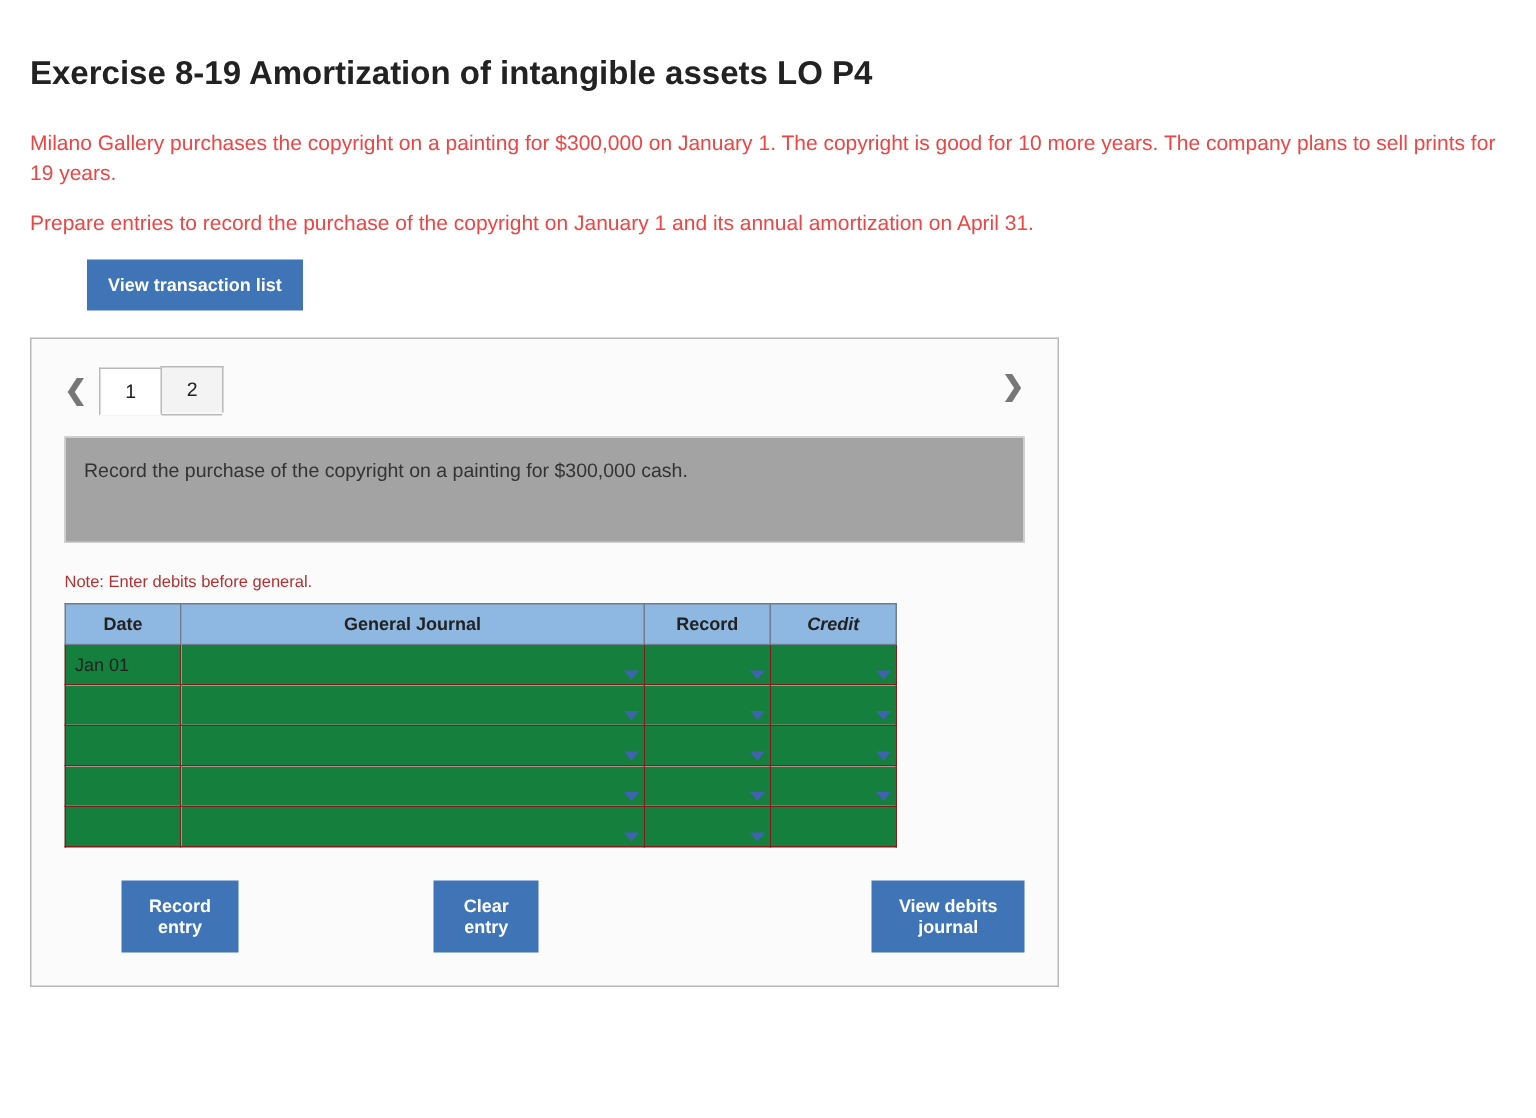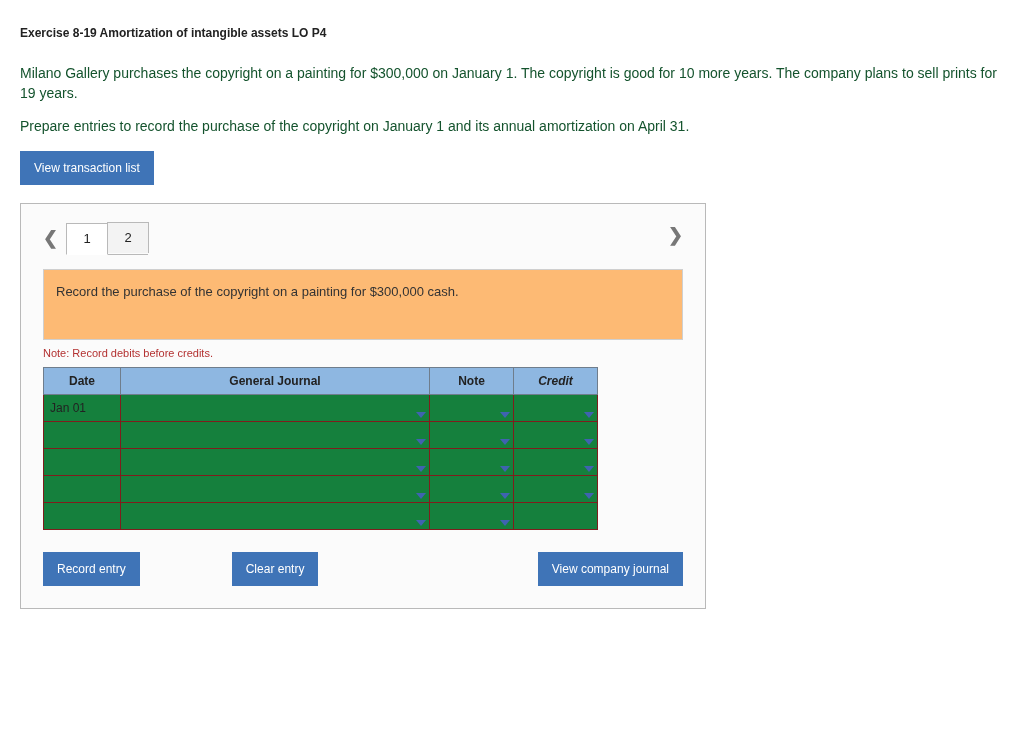--- a/index.html
+++ b/index.html
@@ -5,39 +5,40 @@
   body {
     font-family: Arial, Helvetica, sans-serif;
     background: #ffffff;
     margin: 0;
     padding: 20px;
     color: #222;
     width: 1024px;
     box-sizing: border-box;
   }
   h1.title {
-    font-size: 12px;
-    font-weight: bold;
-    margin: 6px 0 24px 0;
+    font-size: 22px;
+    font-weight: bold;
+    margin: 16px 0 24px 0;
   }
   p.problem {
     font-size: 14px;
     line-height: 1.4;
     margin: 0 0 14px 0;
-    color: #14532d;
+    color: #ef4444;
   }
   .btn {
     display: inline-block;
     background: #3f74b7;
     color: #fff;
     border: none;
     font-size: 12px;
     padding: 10px 14px;
-    font-weight: normal;
+    font-weight: bold;
     cursor: pointer;
+    margin-left: 38px;
   }
   .worksheet-box {
     border: 1px solid #b9b9b9;
     background: #fbfbfb;
     margin-top: 18px;
     padding: 18px 22px 22px 22px;
     width: 640px;
   }
   .ws-title {
     font-size: 17px;
@@ -80,25 +81,25 @@
     margin-right: -1px;
   }
   .tab.active {
     background: #ffffff;
     border-bottom: 1px solid #ffffff;
     position: relative;
     top: 1px;
   }
   .prompt-box {
     border: 1px solid #cfcfcf;
-    background: #fdba74;
+    background: #a3a3a3;
     padding: 14px 12px 40px 12px;
     font-size: 13px;
     color: #333;
-    margin-bottom: 7px;
+    margin-bottom: 20px;
   }
   .note {
     color: #b33131;
     font-size: 11px;
     margin-bottom: 8px;
   }
   table.journal {
     border-collapse: collapse;
     font-size: 12px;
   }
@@ -158,28 +159,28 @@
       <div class="tabs">
         <div class="tab active">1</div>
         <div class="tab">2</div>
       </div>
     </div>
     <span class="chev right">❯</span>
   </div>
 
   <div class="prompt-box">Record the purchase of the copyright on a painting for $300,000 cash.</div>
 
-  <div class="note">Note: Record debits before credits.</div>
+  <div class="note">Note: Enter debits before general.</div>
 
   <table class="journal">
     <thead>
       <tr>
         <th class="col-date">Date</th>
         <th class="col-gen">General Journal</th>
-        <th class="col-debit">Note</th>
+        <th class="col-debit">Record</th>
         <th class="col-credit">Credit</th>
       </tr>
     </thead>
     <tbody>
       <tr>
         <td>Jan 01</td>
         <td class="dd"></td>
         <td class="dd"></td>
         <td class="dd"></td>
       </tr>
@@ -207,18 +208,18 @@
         <td class="dd"></td>
         <td></td>
       </tr>
     </tbody>
   </table>
 
   <div class="btn-row">
     <button class="btn">Record entry</button>
     <button class="btn">Clear entry</button>
     <span class="spacer"></span>
-    <button class="btn">View company journal</button>
+    <button class="btn">View debits journal</button>
   </div>
 </div>
 
 
 
 
 </body></html>

